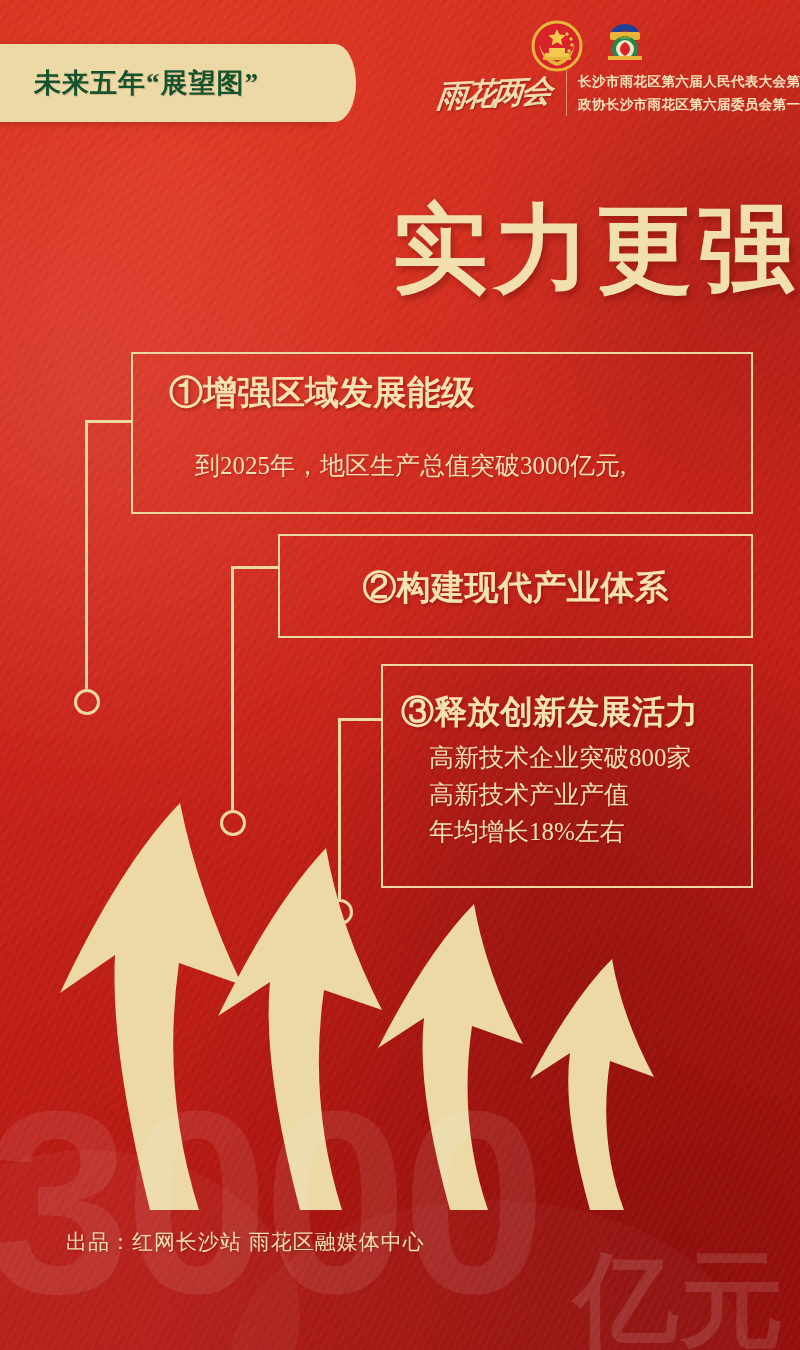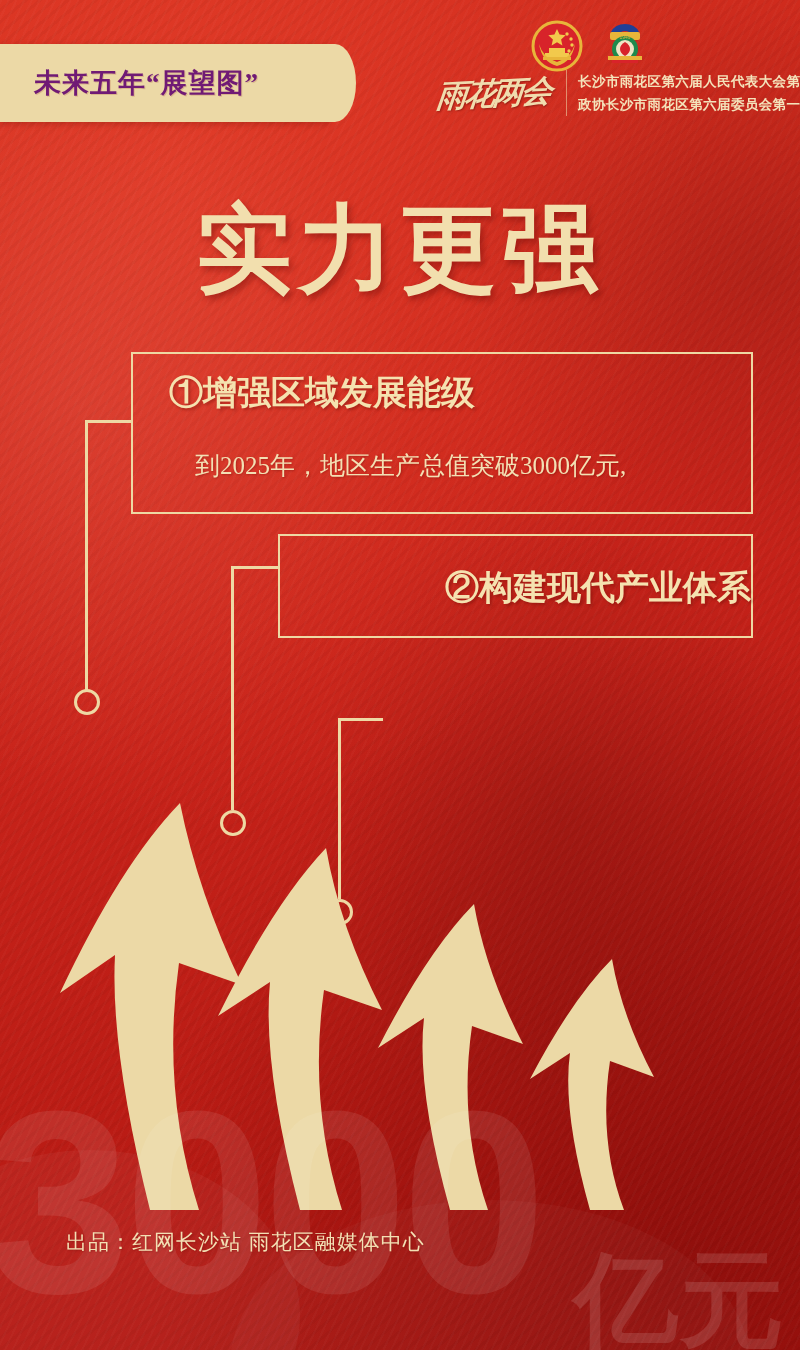--- a/index.html
+++ b/index.html
@@ -39,21 +39,21 @@
     background:#ecd9a6;
     display:flex;align-items:center;
     box-shadow:0 2px 6px rgba(90,10,5,.28);
   }
   .banner::after{
     content:"";position:absolute;right:-26px;top:0;width:30px;height:78px;
     background:#ecd9a6;
     border-radius:0 70% 70% 0 / 0 50% 50% 0;
   }
   .banner-text{
-    color:#701a75;font-size:27px;font-weight:700;letter-spacing:1px;
+    color:#14532d;font-size:27px;font-weight:700;letter-spacing:1px;
     margin-left:34px;white-space:nowrap;
     font-family:"Liberation Serif","DejaVu Serif",serif;
     text-shadow:1px 1px 0 rgba(140,30,15,.18);
   }
   .emblems{position:absolute;left:531px;top:20px;display:flex;gap:16px;}
   .emblem{width:52px;height:52px;position:relative;}
   .cal{
     position:absolute;left:428px;top:68px;width:130px;height:52px;
     display:flex;align-items:center;justify-content:center;
   }
@@ -65,21 +65,21 @@
   }
   .meet-div{position:absolute;left:566px;top:70px;width:1px;height:46px;background:rgba(240,220,175,.55);}
   .meet-lines{position:absolute;left:578px;top:70px;}
   .meet-lines div{
     color:#f4e3bb;font-size:13.5px;line-height:23px;white-space:nowrap;font-weight:700;
     letter-spacing:.4px;font-family:"Liberation Sans","DejaVu Sans",sans-serif;
   }
 
   
   .title{
-    position:absolute;left:0;top:186px;width:800px;text-align:center;
+    position:absolute;left:0;top:186px;width:800px;text-align:right;
     color:#f2dfae;font-size:96px;font-weight:700;letter-spacing:6px;
     font-family:"Liberation Serif","DejaVu Serif",serif;
     text-shadow:3px 4px 6px rgba(110,12,8,.45);
   }
 
   
   .card{position:absolute;border:2px solid #eed9a4;box-sizing:border-box;}
   #card1{left:131px;top:352px;width:622px;height:162px;}
   #card2{left:278px;top:534px;width:475px;height:104px;}
   #card3{left:381px;top:664px;width:372px;height:224px;}
@@ -89,21 +89,21 @@
     font-family:"Liberation Serif","DejaVu Serif",serif;
     text-shadow:2px 2px 3px rgba(110,12,8,.4);white-space:nowrap;
   }
   .c-body div{
     color:#f3e0b4;font-family:"Liberation Serif","DejaVu Serif",serif;
     white-space:nowrap;text-shadow:1px 1px 2px rgba(110,12,8,.35);
   }
   #card1 .c-head{font-size:34px;margin:16px 0 12px 36px;}
   #card1 .c-body{margin:6px 0 0 62px;}
   #card1 .c-body div{font-size:25px;line-height:36px;margin-top:32px;}
-  #card2 .c-head{font-size:34px;margin:29px 0 0 0;text-align:right;}
+  #card2 .c-head{font-size:34px;margin:29px 0 0 0;text-align:center;}
   #card3 .c-head{font-size:33px;margin:24px 0 0 18px;}
   #card3 .c-body{margin:4px 0 0 46px;}
   #card3 .c-body div{font-size:25px;line-height:37px;}
 
   
   .conn{position:absolute;background:#eed9a4;}
   .ring{
     position:absolute;border:3px solid #eed9a4;border-radius:50%;
     width:26px;height:26px;box-sizing:border-box;background:transparent;
   }
@@ -206,20 +206,28 @@
     <div class="c-head">①增强区域发展能级</div>
     <div class="c-body">
       <div>到2025年，地区生产总值突破3000亿元,</div>
     </div>
   </div>
 
   <div class="card" id="card2">
     <div class="c-head">②构建现代产业体系</div>
   </div>
 
+  <div class="card" id="card3">
+    <div class="c-head">③释放创新发展活力</div>
+    <div class="c-body">
+      <div>高新技术企业突破800家</div>
+      <div>高新技术产业产值</div>
+      <div>年均增长18%左右</div>
+    </div>
+  </div>
 
   <svg id="arrows" viewBox="0 0 800 520">
     <g fill="#ecd9a6">
 
       <path d="M150 520 q-40 -160 -35 -255 l-55 38 q60 -128 120 -190 q18 90 62 182 l-63 -22 q-18 128 20 247 z"></path>
 
       <path d="M300 520 q-38 -145 -30 -228 l-52 34 q55 -112 108 -168 q14 80 56 162 l-58 -20 q-16 113 18 220 z"></path>
 
       <path d="M450 520 q-34 -122 -26 -192 l-46 30 q49 -96 96 -144 q12 69 49 140 l-51 -18 q-14 97 16 184 z"></path>
 

